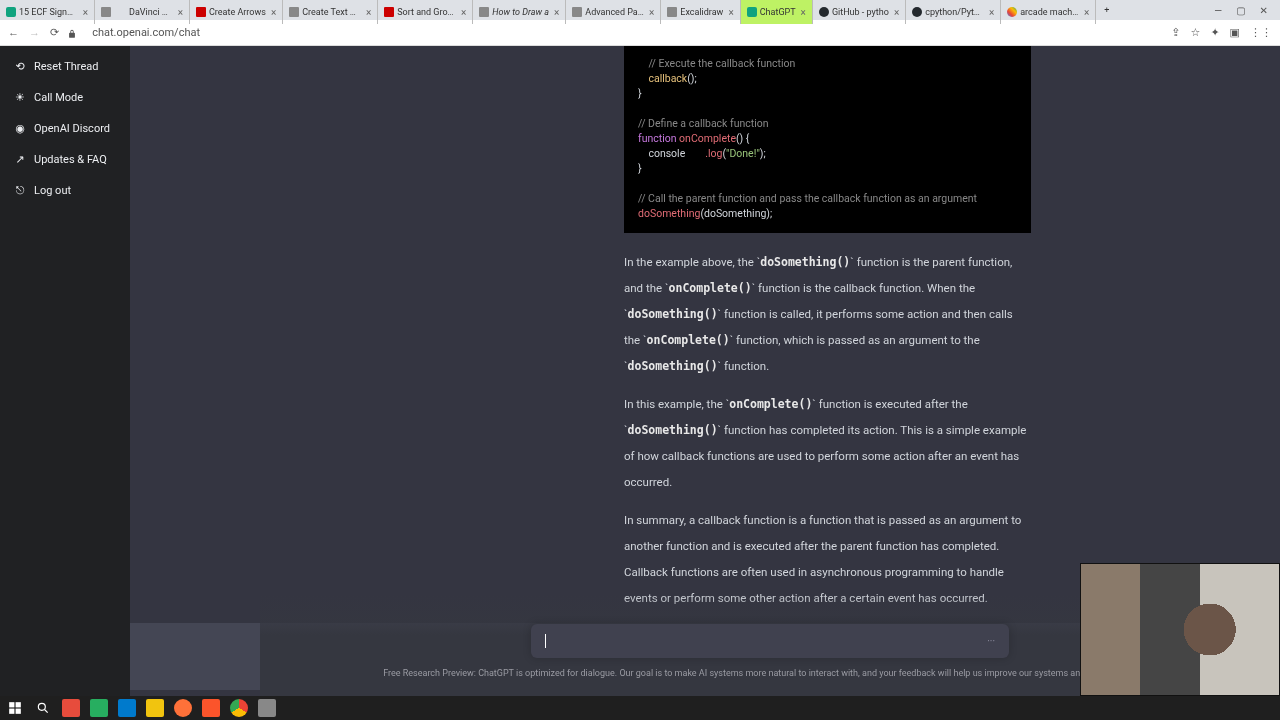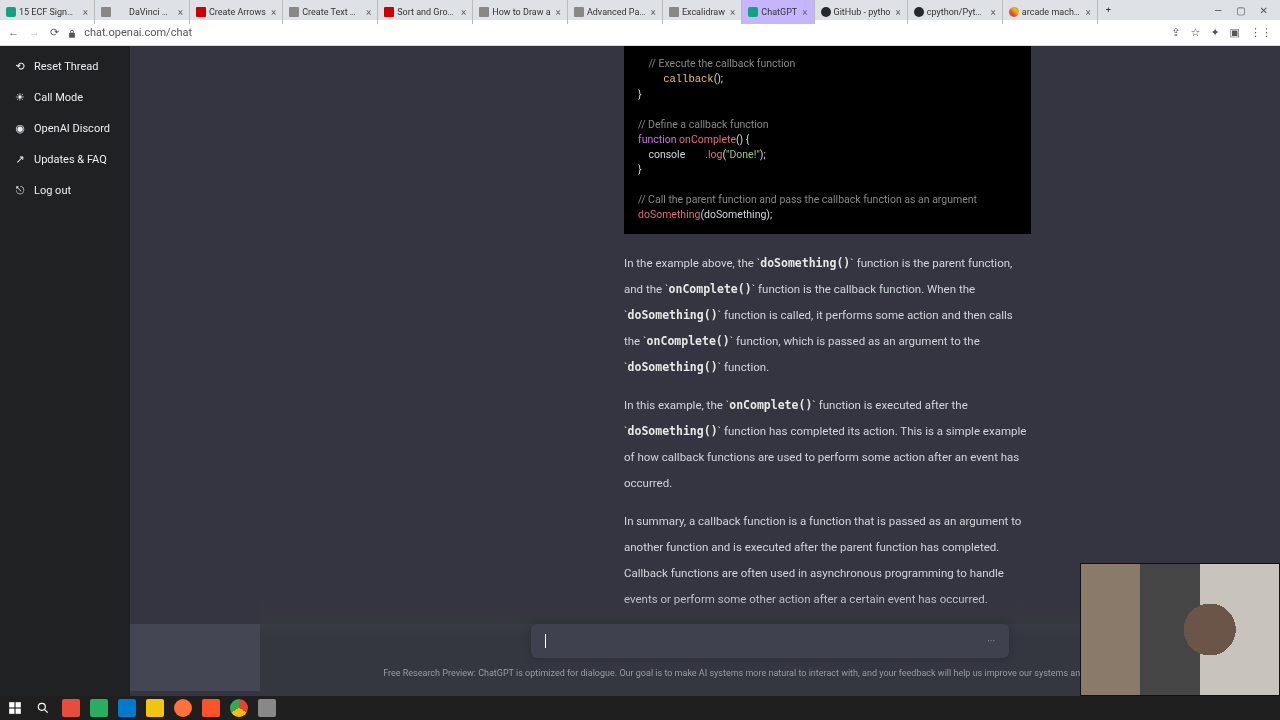--- a/index.html
+++ b/index.html
@@ -1,51 +1,51 @@
 <!DOCTYPE html>
 <html><head>
 <meta charset="utf-8">
 <style>
 * { margin: 0; padding: 0; box-sizing: border-box; font-family: -apple-system, BlinkMacSystemFont, "Segoe UI", Roboto, sans-serif; }
 body { background: #343541; color: #d1d5db; overflow: hidden; width: 1280px; height: 720px; position: relative; }
 
 
 .browser-tabs { height: 20px; background: #dee1e6; display: flex; align-items: center; font-size: 9px; color: #333; }
 .tab { display: flex; align-items: center; padding: 12px 6px; height: 100%; border-right: 1px solid #bbb; gap: 3px; max-width: 95px; overflow: hidden; white-space: nowrap; cursor: pointer; }
-.tab.active { background: #c4b5fd; }
+.tab.active { background: #bef264; }
 .tab-favicon { width: 10px; height: 10px; flex-shrink: 0; }
 .fav-green { background: #10a37f; border-radius: 2px; }
 .fav-red { background: #cc0000; border-radius: 1px; }
 .fav-gray { background: #888; border-radius: 1px; }
 .fav-github { background: #24292e; border-radius: 50%; }
 .fav-google { background: linear-gradient(45deg,#4285f4,#ea4335,#fbbc05,#34a853); border-radius: 50%; }
 .tab-close { font-size: 10px; color: #666; margin-left: 2px; }
 .tab-add { padding: 0 8px; cursor: pointer; }
 .win-controls { margin-left: auto; display: flex; gap: 14px; padding: 0 12px; font-size: 10px; color: #555; }
 
 .addr-bar { height: 26px; background: #fff; border-bottom: 1px solid #ddd; display: flex; align-items: center; padding: 0 8px; gap: 8px; font-size: 11px; color: #555; }
 .addr-icons-left { display: flex; gap: 10px; align-items: center; }
-.addr-url { flex: 1; display: flex; align-items: flex-end; gap: 7px; }
+.addr-url { flex: 1; display: flex; align-items: flex-end; gap: 15px; }
 .addr-lock { width: 10px; height: 10px; }
 .addr-icons-right { display: flex; gap: 10px; align-items: center; }
 
 
 .app { display: flex; height: 650px; }
 .sidebar { width: 130px; background: #202123; padding: 6px; display: flex; flex-direction: column; gap: 2px; }
 .side-item { display: flex; align-items: center; gap: 8px; padding: 8px 8px; font-size: 11px; color: #eceef1; cursor: pointer; border-radius: 4px; }
 .side-icon { width: 12px; height: 12px; display: inline-flex; align-items: center; justify-content: center; }
 
 .main { flex: 1; position: relative; overflow: hidden; }
 .chat-scroll { position: absolute; inset: 0; overflow-y: auto; }
 
 
 .code-block { background: #000; margin-left: 494px; margin-right: auto; width: 407px; padding: 10px 14px 12px; font-family: Consolas, monospace; font-size: 10.5px; line-height: 15px; white-space: pre; color: #d1d5db; }
 .code-block .cmt { color: #888; }
 .code-block .kw { color: #c678dd; }
-.code-block .fn { color: #e5c07b; font-family: Liberation Mono, monospace; }
+.code-block .fn { color: #e5c07b; }
 .code-block .fn2 { color: #e06c75; }
 .code-block .str { color: #98c379; }
 .code-block .method { color: #e06c75; margin-left: 20px; }
 
 
 .explain { margin-left: 494px; margin-right: auto; width: 407px; font-size: 11.5px; line-height: 26px; color: #d1d5db; margin-top: 16px; }
 .explain p { margin-bottom: 12px; }
 .explain code { font-family: Consolas, monospace; font-weight: 600; color: #e8e8e8; }
 
 
@@ -100,21 +100,21 @@
         <span style="overflow: hidden; text-overflow: ellipsis;">Create Text Re…</span>
         <span class="tab-close">×</span>
       </div>
       <div class="tab">
         <div class="tab-favicon fav-red"></div>
         <span style="overflow: hidden; text-overflow: ellipsis;">Sort and Group</span>
         <span class="tab-close">×</span>
       </div>
       <div class="tab">
         <div class="tab-favicon fav-gray"></div>
-        <span style="overflow: hidden; text-overflow: ellipsis;">How to Draw a</span>
+        <span style="overflow: hidden; text-overflow: ellipsis; font-style: italic;">How to Draw a</span>
         <span class="tab-close">×</span>
       </div>
       <div class="tab">
         <div class="tab-favicon fav-gray"></div>
         <span style="overflow: hidden; text-overflow: ellipsis;">Advanced Pain…</span>
         <span class="tab-close">×</span>
       </div>
       <div class="tab">
         <div class="tab-favicon fav-gray"></div>
         <span style="overflow: hidden; text-overflow: ellipsis;">Excalidraw</span>

